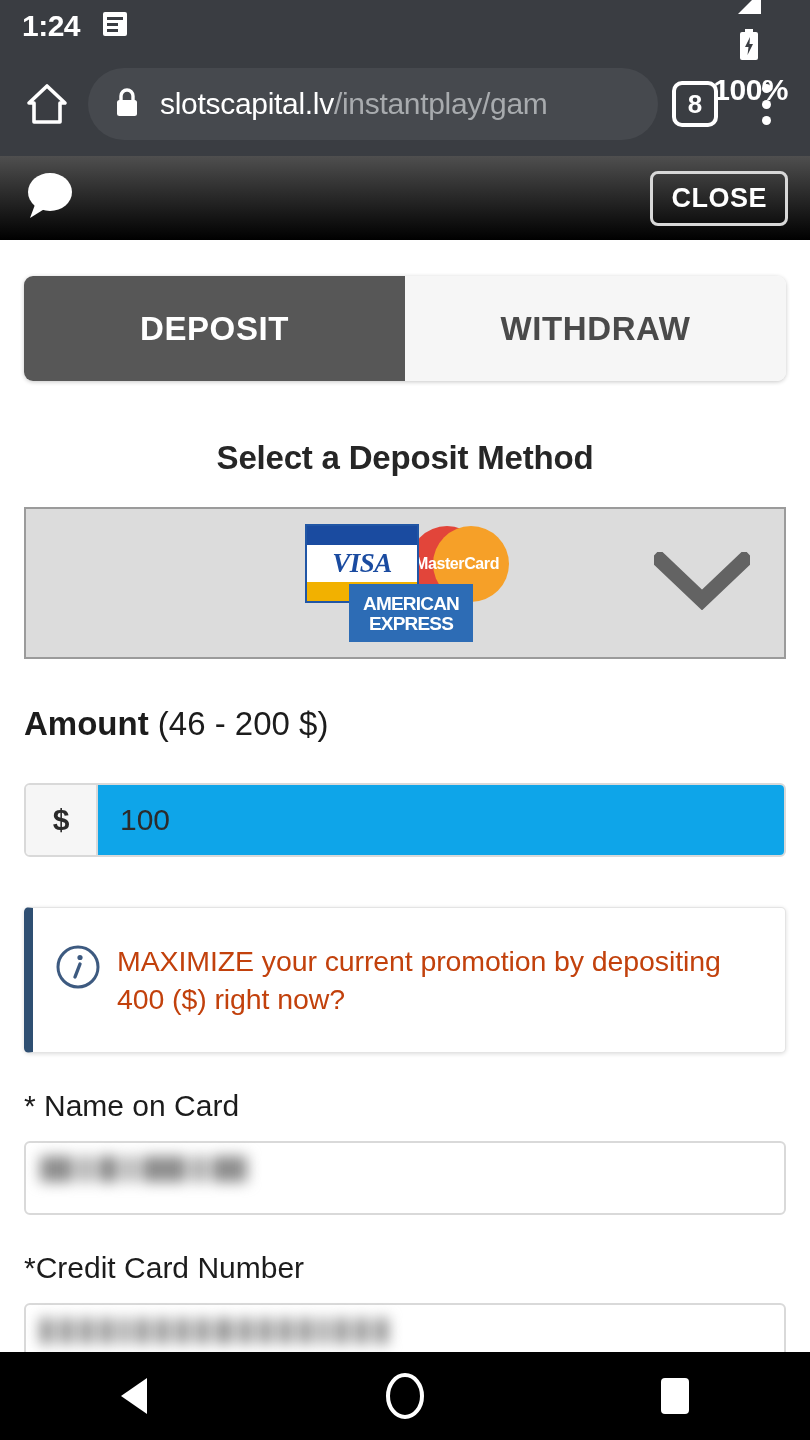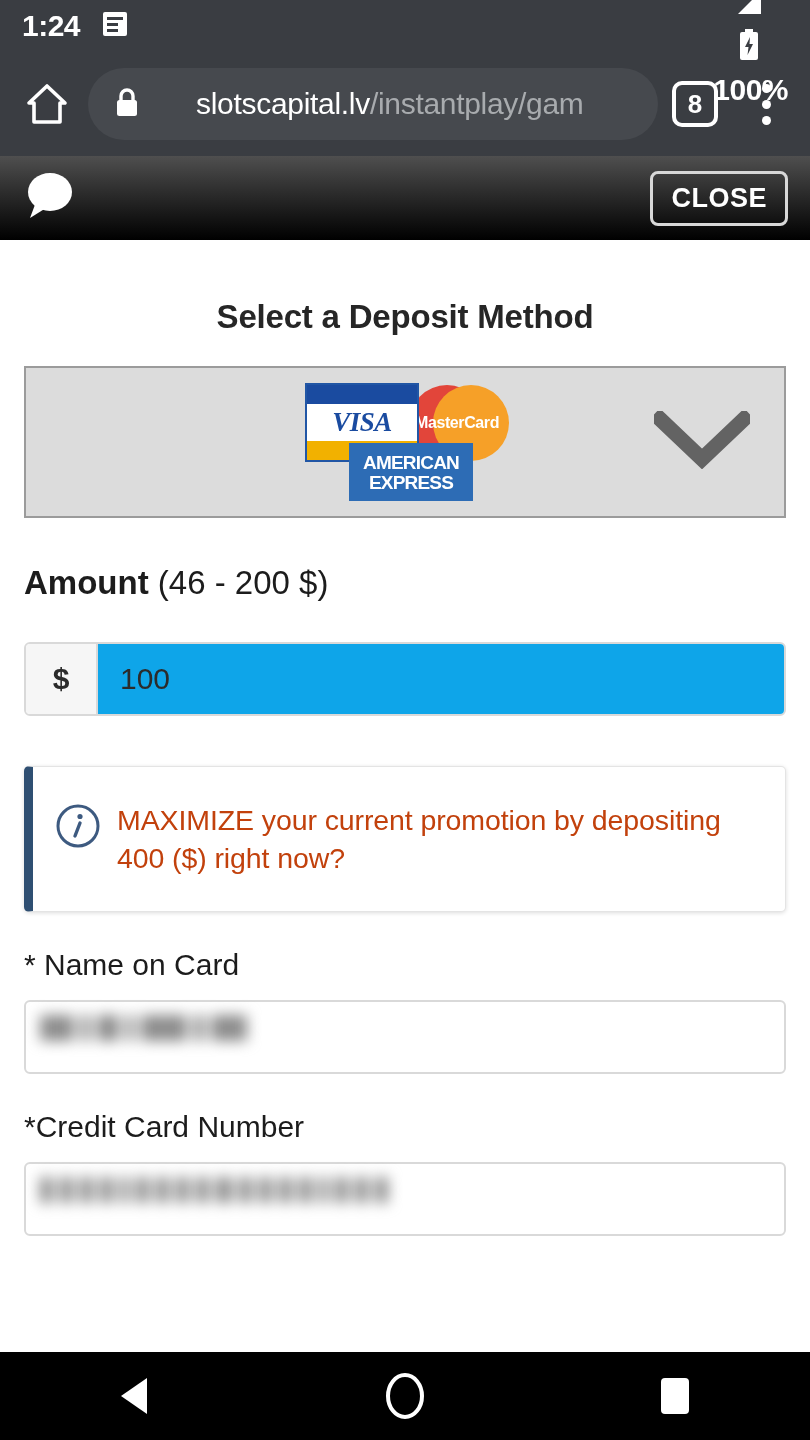--- a/index.html
+++ b/index.html
@@ -33,21 +33,20 @@
   .home-btn { width: 66px; display:flex; align-items:center; justify-content:center; }
   .omnibox {
     flex: 1;
     height: 72px;
     background: #46494e;
     border-radius: 36px;
     display: flex; align-items: center;
     padding: 0 26px;
     margin: 0 14px 0 8px;
     overflow: hidden;
-    gap: 36px;
   }
   .omnibox-url {
     font-size: 30px;
     color: #ffffff;
     white-space: nowrap;
     overflow: hidden;
     margin-left: 20px;
     letter-spacing: -0.3px;
   }
   .omnibox-url .url-path { color: #a8abae; }
@@ -370,20 +369,24 @@
     <svg width="56" height="52" viewBox="0 0 56 52">
         <ellipse cx="28" cy="22" rx="22" ry="19" fill="#fff"></ellipse>
         <path d="M14 32 L8 48 L24 38 Z" fill="#fff"></path>
       </svg>
   </span>
   <button class="close-btn">CLOSE</button>
 </div>
 
 <div class="page">
 
+  <div class="tabs">
+    <div class="tab active">DEPOSIT</div>
+    <div class="tab inactive">WITHDRAW</div>
+  </div>
 
   <div class="section-heading">Select a Deposit Method</div>
 
   <div class="method-select">
     <div class="cards-logo">
 
       <div class="visa">
         <div class="visa-top"></div>
         <div class="visa-mid">
             <span>VISA</span>

